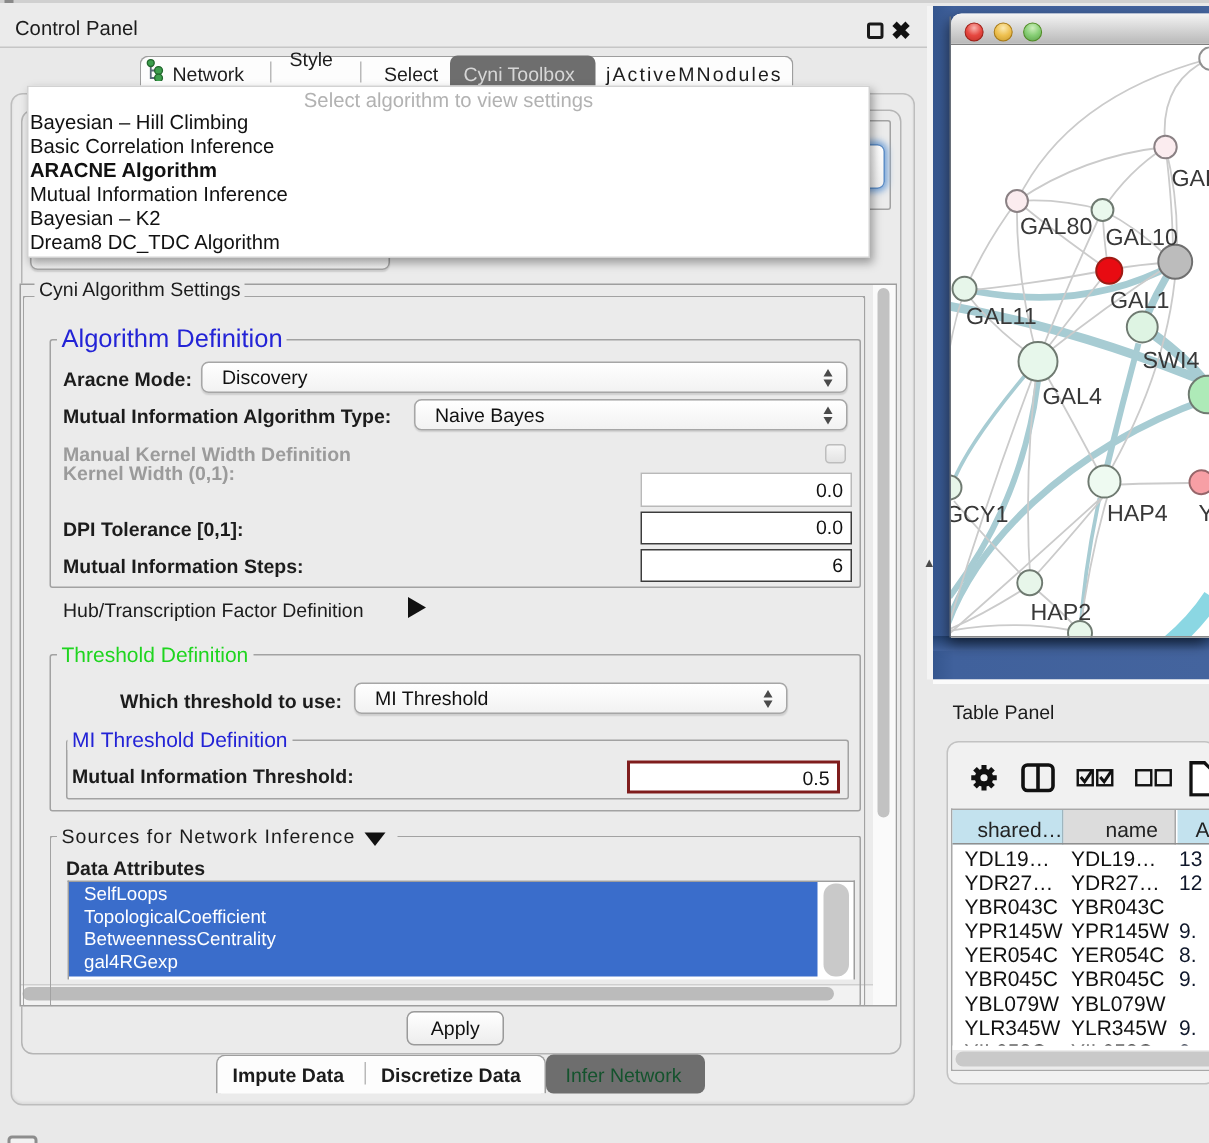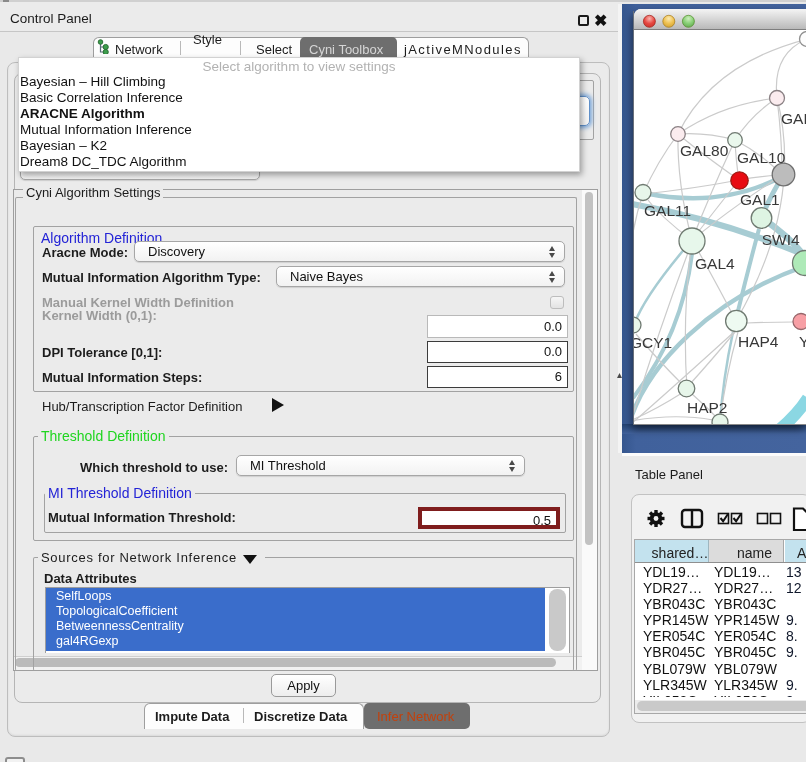--- a/index.html
+++ b/index.html
@@ -63,21 +63,21 @@
 <div class="abs" style="left:582px;top:190px;width:15px;height:480px;background:#fafafa;"></div>
 <div class="abs" style="left:585px;top:192px;width:8px;height:353px;background:#c2c2c2;border-radius:4px;"></div>
 
 <div class="abs" style="left:14px;top:656px;width:568px;height:14px;background:#f2f2f2;border-top:1px solid #cfcfcf;"></div>
 <div class="abs" style="left:15px;top:658px;width:541px;height:9px;background:#bbbbbb;border-radius:5px;"></div>
 
 <div class="grp" style="left:15px;top:197px;width:562px;height:474px;border-bottom:none;"></div>
 <div class="gtitle r13" style="left:23px;top:186px;">Cyni Algorithm Settings</div>
 
 <div class="grp" style="left:33px;top:226px;width:541px;height:166px;"></div>
-<div class="gtitle" style="left:38px;top:219px;font-size:14px;color:#2323d6;margin-top:12px;">Algorithm Definition</div>
+<div class="gtitle" style="left:38px;top:219px;font-size:17px;color:#2323d6;">Algorithm Definition</div>
 
 <div class="abs b13" style="left:42px;top:245px;">Aracne Mode:</div>
 <div class="combo" style="left:134px;top:241px;width:431px;height:21px;line-height:20px;"><span style="margin-left:13px;">Discovery</span><span class="step" style="right:8px;top:4px;"></span></div>
 <div class="abs b13" style="left:42px;top:270px;">Mutual Information Algorithm Type:</div>
 <div class="combo" style="left:276px;top:266px;width:289px;height:21px;line-height:20px;"><span style="margin-left:13px;">Naive Bayes</span><span class="step" style="right:8px;top:4px;"></span></div>
 <div class="abs b13 dis" style="left:42px;top:295px;">Manual Kernel Width Definition</div>
 <div class="abs" style="left:550px;top:296px;width:14px;height:13px;background:linear-gradient(#f6f6f6,#e3e3e3);border:1px solid #bdbdbd;border-radius:3px;"></div>
 <div class="abs b13 dis" style="left:42px;top:308px;">Kernel Width (0,1):</div>
 <div class="field dis" style="left:427px;top:315px;width:141px;height:23px;border:1px solid #b9b9b9;line-height:21px;">0.0</div>
 <div class="abs b13" style="left:42px;top:345px;">DPI Tolerance [0,1]:</div>
@@ -89,40 +89,40 @@
 <div class="abs" style="left:272px;top:398px;width:0;height:0;border-top:7px solid transparent;border-bottom:7px solid transparent;border-left:12px solid #111;"></div>
 
 <div class="grp" style="left:33px;top:436px;width:541px;height:105px;"></div>
 <div class="gtitle" style="left:38px;top:429px;font-size:14px;color:#1fd51f;">Threshold Definition</div>
 <div class="abs b13" style="left:80px;top:460px;">Which threshold to use:</div>
 <div class="combo" style="left:236px;top:455px;width:289px;height:21px;line-height:20px;"><span style="margin-left:13px;">MI Threshold</span><span class="step" style="right:8px;top:4px;"></span></div>
 
 <div class="grp" style="left:44px;top:493px;width:522px;height:40px;"></div>
 <div class="gtitle" style="left:45px;top:486px;font-size:14px;color:#2323d6;">MI Threshold Definition</div>
 <div class="abs b13" style="left:48px;top:510px;">Mutual Information Threshold:</div>
-<div class="field" style="left:418px;top:507px;width:142px;height:22px;border:4px solid #7f1d1d;line-height:20px;">0.5</div>
+<div class="field" style="left:418px;top:507px;width:142px;height:22px;border:2px solid #7f1d1d;line-height:20px;">0.5</div>
 
 <div class="grp" style="left:33px;top:557px;width:541px;height:114px;border-bottom:none;"></div>
 <div class="gtitle r13" style="left:38px;top:551px;letter-spacing:0.7px;padding-right:28px;">Sources for Network Inference</div>
 <div class="abs" style="left:243px;top:555px;width:0;height:0;border-left:7px solid transparent;border-right:7px solid transparent;border-top:9px solid #111;"></div>
 <div class="abs b13" style="left:44px;top:571px;">Data Attributes</div>
 
 <div class="abs" style="left:45px;top:587px;width:525px;height:66px;background:#fff;border:1px solid #9e9e9e;border-bottom:none;"></div>
 <div class="abs" style="left:46px;top:588px;width:499px;height:63px;background:#3a6dcb;"></div>
 <div class="abs" style="left:56px;top:589px;font-size:12.5px;color:#fff;line-height:15px;">SelfLoops<br>TopologicalCoefficient<br>BetweennessCentrality<br>gal4RGexp</div>
 <div class="abs" style="left:549px;top:589px;width:17px;height:62px;background:#c9c9c9;border-radius:8px;"></div>
 
 <div class="abs" style="left:271px;top:674px;width:65px;height:23px;background:linear-gradient(#ffffff,#ededed);border:1px solid #9a9a9a;border-radius:5px;text-align:center;font-size:13px;line-height:21px;color:#111;">Apply</div>
 
 <div class="abs" style="left:144px;top:703px;width:220px;height:26px;background:#fdfdfd;border:1px solid #9e9e9e;border-bottom:none;border-radius:6px 6px 0 0;"></div>
 <div class="abs" style="left:243px;top:708px;width:1px;height:15px;background:#b9b9b9;"></div>
 <div class="abs" style="left:364px;top:703px;width:106px;height:26px;background:#6e6e6e;border-radius:5px;"></div>
 <div class="abs b13" style="left:155px;top:709px;">Impute Data</div>
 <div class="abs b13" style="left:254px;top:709px;">Discretize Data</div>
-<div class="abs" style="left:377px;top:709px;font-size:13px;color:#c2410c;">Infer Network</div>
+<div class="abs" style="left:377px;top:709px;font-size:13px;color:#14532d;">Infer Network</div>
 
 <div class="abs" style="left:5px;top:757px;width:20px;height:10px;background:#f2f2f2;border:2px solid #8d8d8d;border-radius:3px 3px 0 0;"></div>
 
 <div class="abs" style="left:18px;top:57px;width:562px;height:115px;background:#fff;border:1px solid #d2d2d2;box-shadow:2px 3px 6px rgba(0,0,0,0.35);"></div>
 <div class="abs" style="left:18px;top:59px;width:562px;text-align:center;font-size:13.5px;color:#b2b2b2;">Select algorithm to view settings</div>
 <div class="abs" style="left:20px;top:74px;font-size:13.5px;color:#111;line-height:16px;">Bayesian – Hill Climbing<br>Basic Correlation Inference<br><b>ARACNE Algorithm</b><br>Mutual Information Inference<br>Bayesian – K2<br>Dream8 DC_TDC Algorithm</div>
 
 <div class="abs" style="left:618px;top:4px;width:4px;height:449px;background:#f4f4f4;"></div>
 <div class="abs" style="left:3px;top:0;width:6px;height:2px;background:#8a8a8a;"></div>
 <svg class="abs" style="left:616px;top:372px;" width="7" height="8" viewBox="0 0 7 8">

